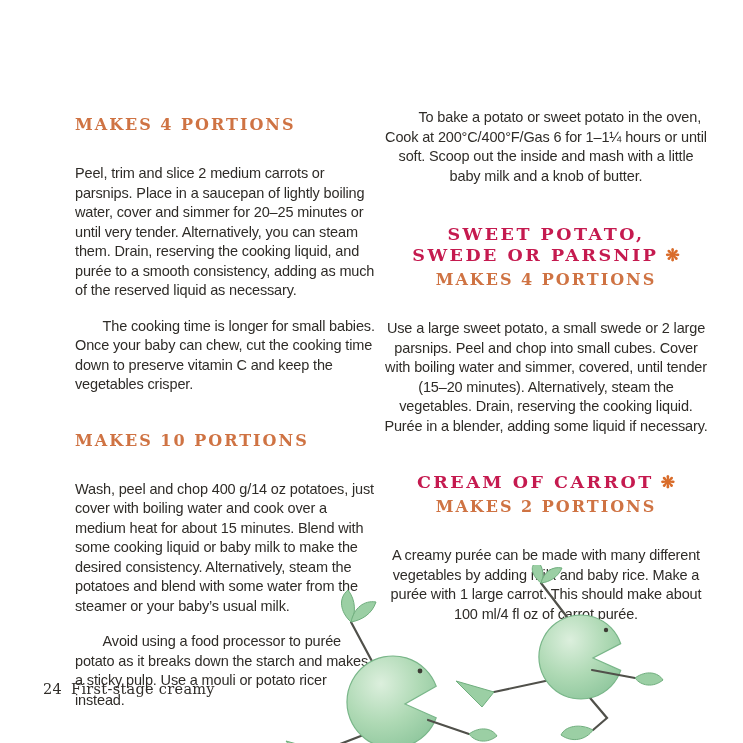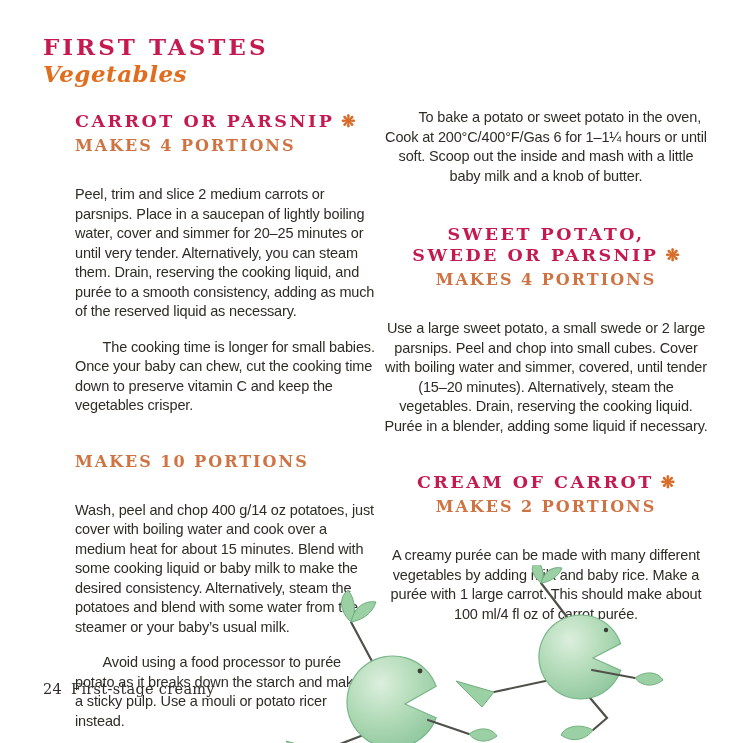--- a/index.html
+++ b/index.html
@@ -98,29 +98,24 @@
     width: 473px;
     height: 178px;
     pointer-events: none;
   }
 </style>
 </head>
 <body>
 
 <div class="page">
 
-  <div class="page-header">
-    <div class="page-title">FIRST TASTES</div>
-    <div class="page-subtitle">Vegetables</div>
-  </div>
 
   <div class="col col-left">
 
     <div class="section">
-      <div class="recipe-heading"><span>CARROT OR PARSNIP</span><span class="ornament">❋</span></div>
       <div class="portions">MAKES 4 PORTIONS</div>
       <p class="body-para">Peel, trim and slice 2 medium carrots or parsnips. Place in a saucepan of lightly boiling water, cover and simmer for 20–25 minutes or until very tender. Alternatively, you can steam them. Drain, reserving the cooking liquid, and purée to a smooth consistency, adding as much of the reserved liquid as necessary.</p>
       <p class="body-para indent">The cooking time is longer for small babies. Once your baby can chew, cut the cooking time down to preserve vitamin C and keep the vegetables crisper.</p>
     </div>
 
     <div class="section">
       <div class="portions">MAKES 10 PORTIONS</div>
       <p class="body-para">Wash, peel and chop 400 g/14 oz potatoes, just cover with boiling water and cook over a medium heat for about 15 minutes. Blend with some cooking liquid or baby milk to make the desired consistency. Alternatively, steam the potatoes and blend with some water from the steamer or your baby’s usual milk.</p>
       <p class="body-para indent">Avoid using a food processor to purée potato as it breaks down the starch and makes a sticky pulp. Use a mouli or potato ricer instead.</p>
     </div>

